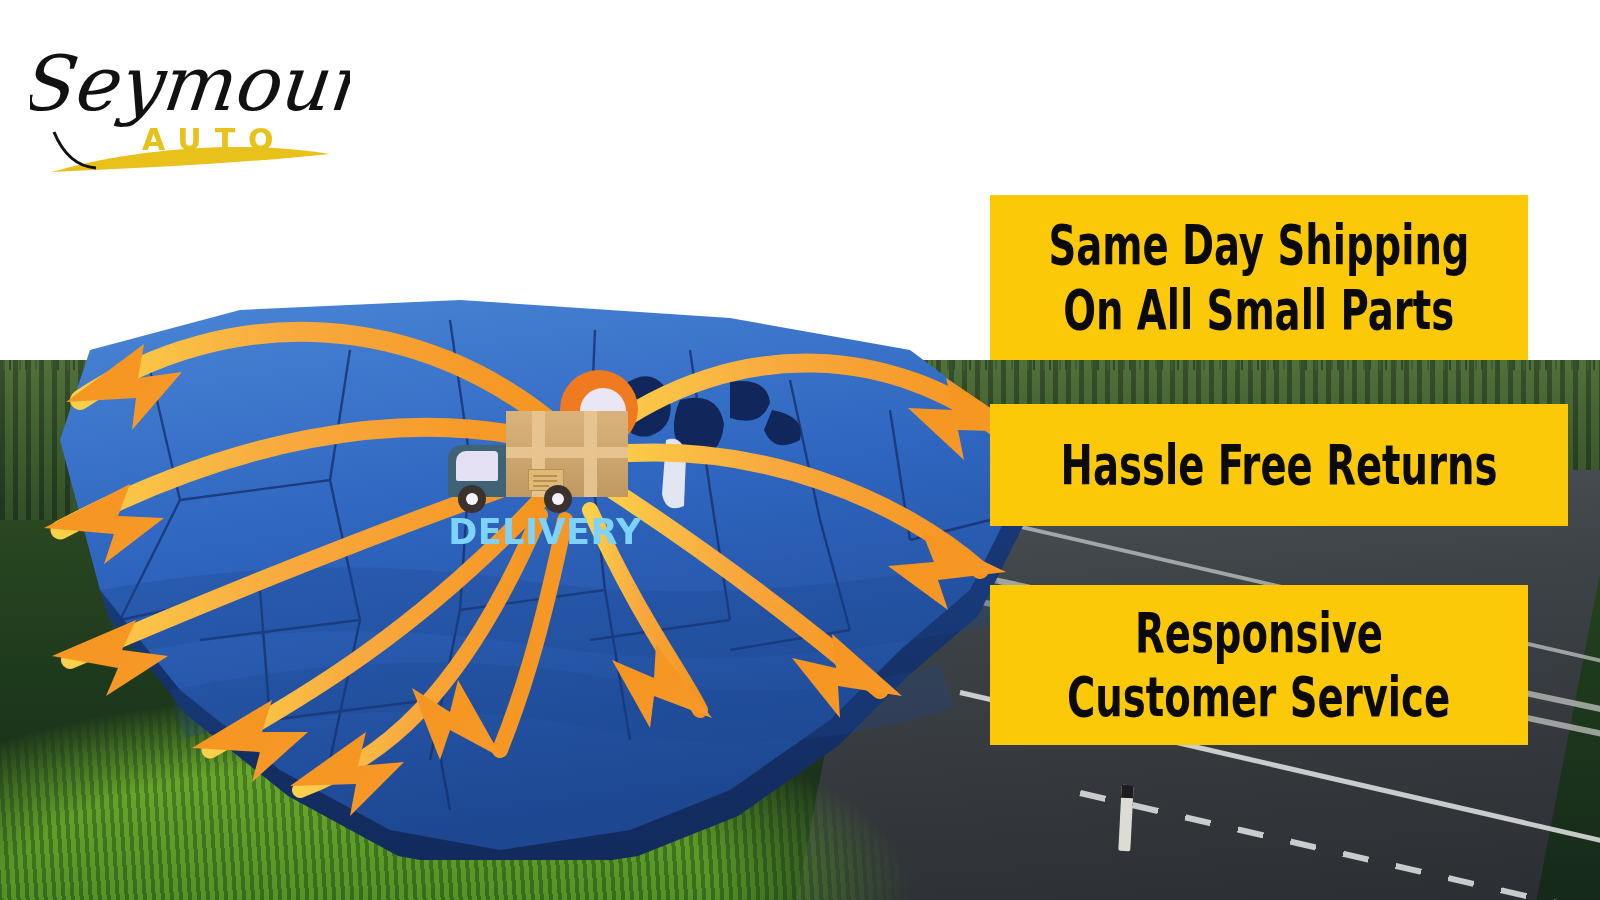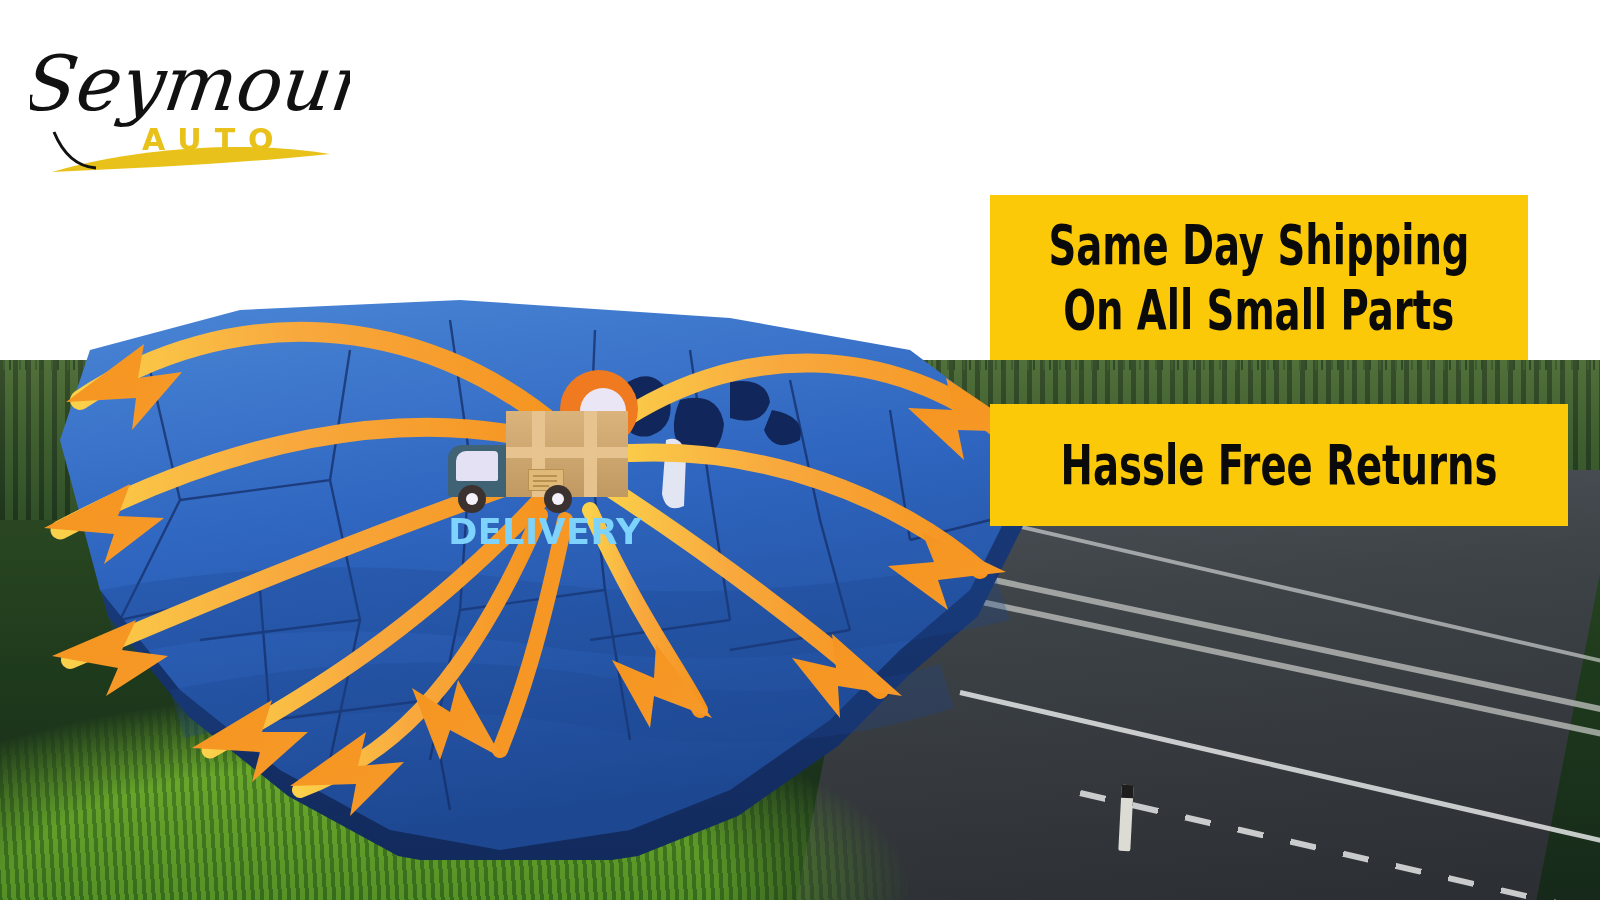--- a/index.html
+++ b/index.html
@@ -346,14 +346,18 @@
 
   <div class="panel" id="panel-1">
     <div>Same Day Shipping</div>
     <div>On All Small Parts</div>
   </div>
 
   <div class="panel" id="panel-2">
     <div>Hassle Free Returns</div>
   </div>
 
+  <div class="panel" id="panel-3">
+    <div>Responsive</div>
+    <div>Customer Service</div>
+  </div>
 
 </div>
 
 </body></html>

